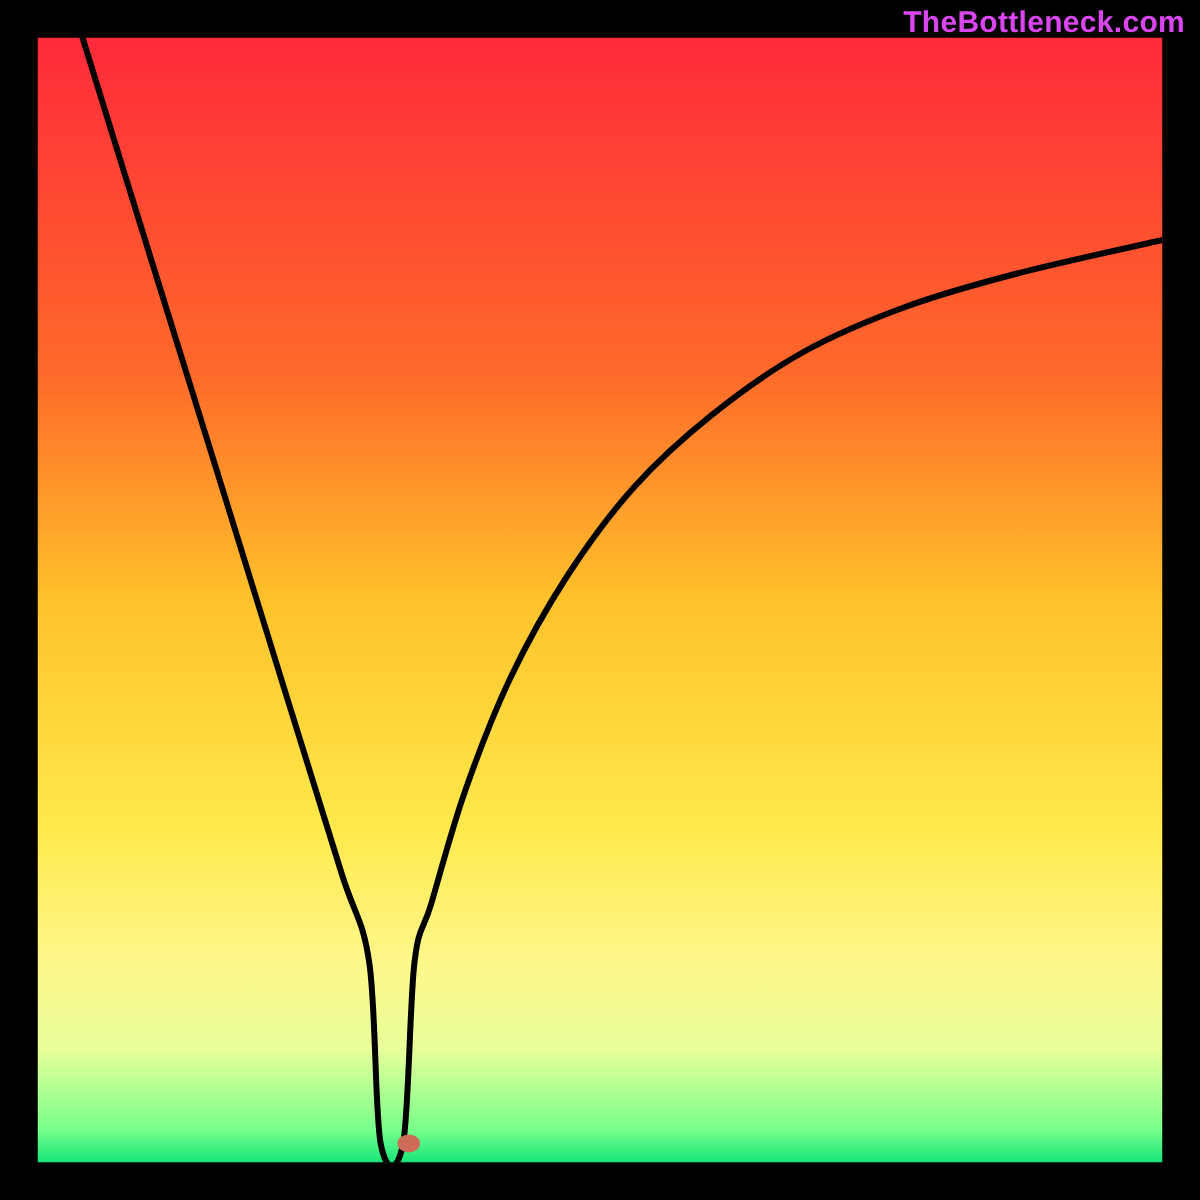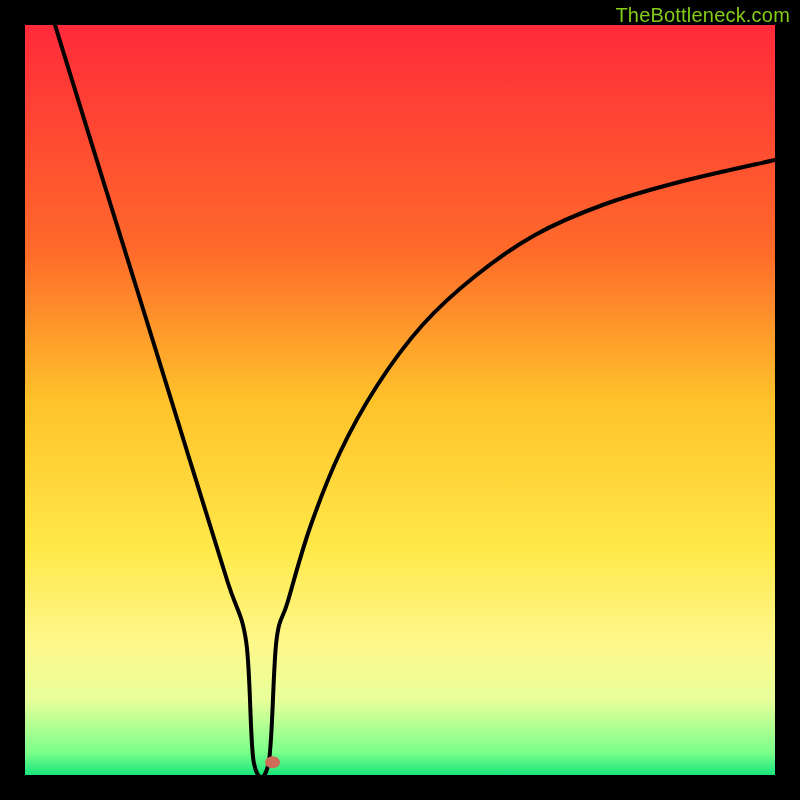--- a/index.html
+++ b/index.html
@@ -14,23 +14,23 @@
   .stage {
     position: relative;
     width: 800px;
     height: 800px;
     background: #000;
   }
   .watermark {
     position: absolute;
     top: 4px;
     right: 10px;
-    color: #84cc16;
+    color: #d946ef;
     font-size: 20px;
-    font-weight: 400;
+    font-weight: 700;
     letter-spacing: 0.2px;
     z-index: 30;
     user-select: none;
   }
   svg.plot {
     position: absolute;
     left: 25px;
     top: 25px;
     width: 750px;
     height: 750px;

